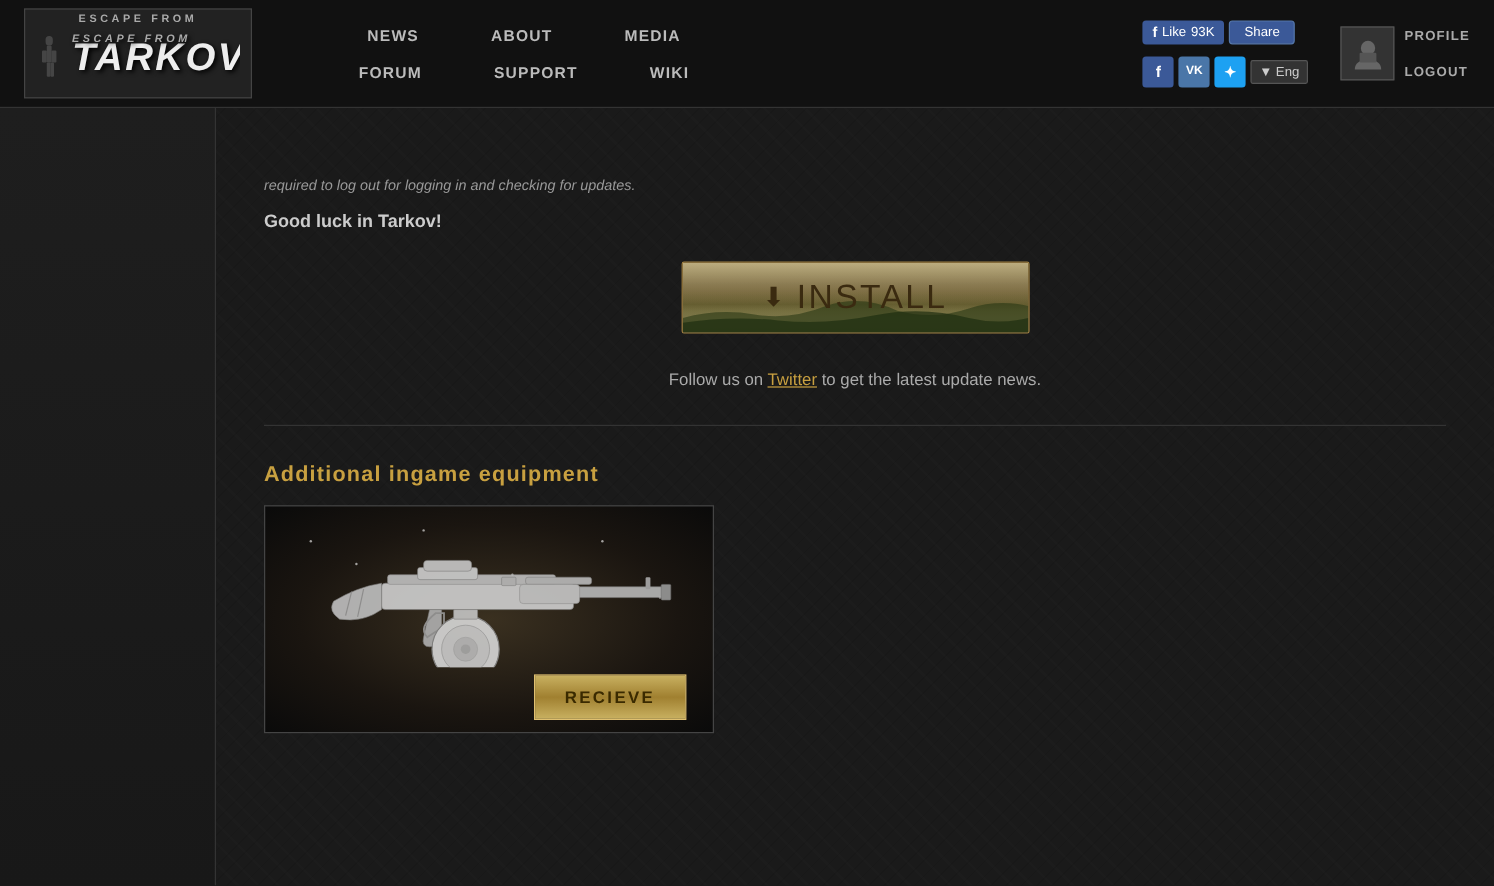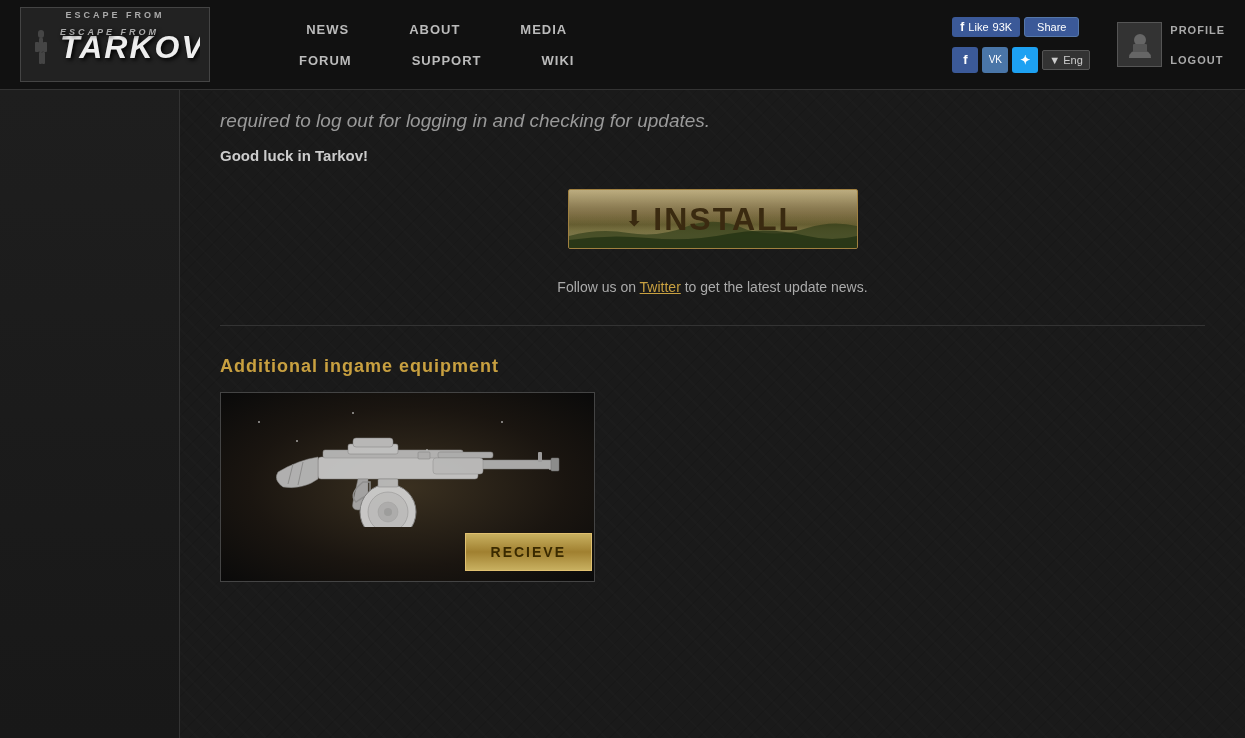--- a/index.html
+++ b/index.html
@@ -230,25 +230,26 @@
         transparent,
         transparent 8px,
         rgba(0,0,0,0.08) 8px,
         rgba(0,0,0,0.08) 9px
       );
       pointer-events: none;
     }
 
     .top-text {
       color: #999;
-      font-size: 19px;
+      font-size: 12px;
       margin-bottom: 15px;
       font-style: italic;
       position: relative;
       z-index: 1;
+      margin-top: 37px;
     }
 
     .good-luck-text {
       color: #ccc;
       font-size: 15px;
       margin-bottom: 25px;
       font-weight: bold;
       position: relative;
       z-index: 1;
     }
@@ -299,22 +300,22 @@
     }
 
     .install-icon {
       font-size: 22px;
       color: #3a2a10;
       position: relative;
       z-index: 2;
     }
 
     .install-label {
-      font-size: 32px;
-      font-weight: bold;
+      font-size: 28px;
+      font-weight: normal;
       color: #3a2a10;
       letter-spacing: 2px;
       text-transform: uppercase;
       position: relative;
       z-index: 2;
     }
 
     
     .follow-text {
       margin-top: 30px;
@@ -379,21 +380,21 @@
 
     .gun-svg {
       width: 340px;
       height: 130px;
       opacity: 0.9;
     }
 
     .receive-btn {
       position: absolute;
       bottom: 10px;
-      right: 2px;
+      right: 22px;
       background: linear-gradient(180deg, #c8b060 0%, #a08030 50%, #c8b060 100%);
       border: 1px solid #e0c070;
       padding: 10px 25px;
       font-size: 14px;
       font-weight: bold;
       color: #3a2a00;
       letter-spacing: 2px;
       text-transform: uppercase;
       cursor: pointer;
     }
@@ -452,21 +453,21 @@
     <div style="display:flex;gap:4px;align-items:center;">
       <button class="fb-like-btn">
         <span style="font-weight:bold;font-size:12px;">f</span>
         <span>Like</span>
         <span>93K</span>
       </button>
       <button class="fb-share-btn">Share</button>
     </div>
     <div class="social-icons">
       <div class="social-icon fb-icon">f</div>
-      <div class="social-icon vk-icon" style="font-size:10px;font-weight:normal;">VK</div>
+      <div class="social-icon vk-icon" style="font-size:10px;font-weight:bold;">VK</div>
       <div class="social-icon tw-icon" style="font-size:12px;">✦</div>
       <div class="lang-selector">
         <span>▼</span>
         <span>Eng</span>
       </div>
     </div>
   </div>
 
   <div class="profile-area">
     <div style="display:flex;align-items:center;gap:8px;">

